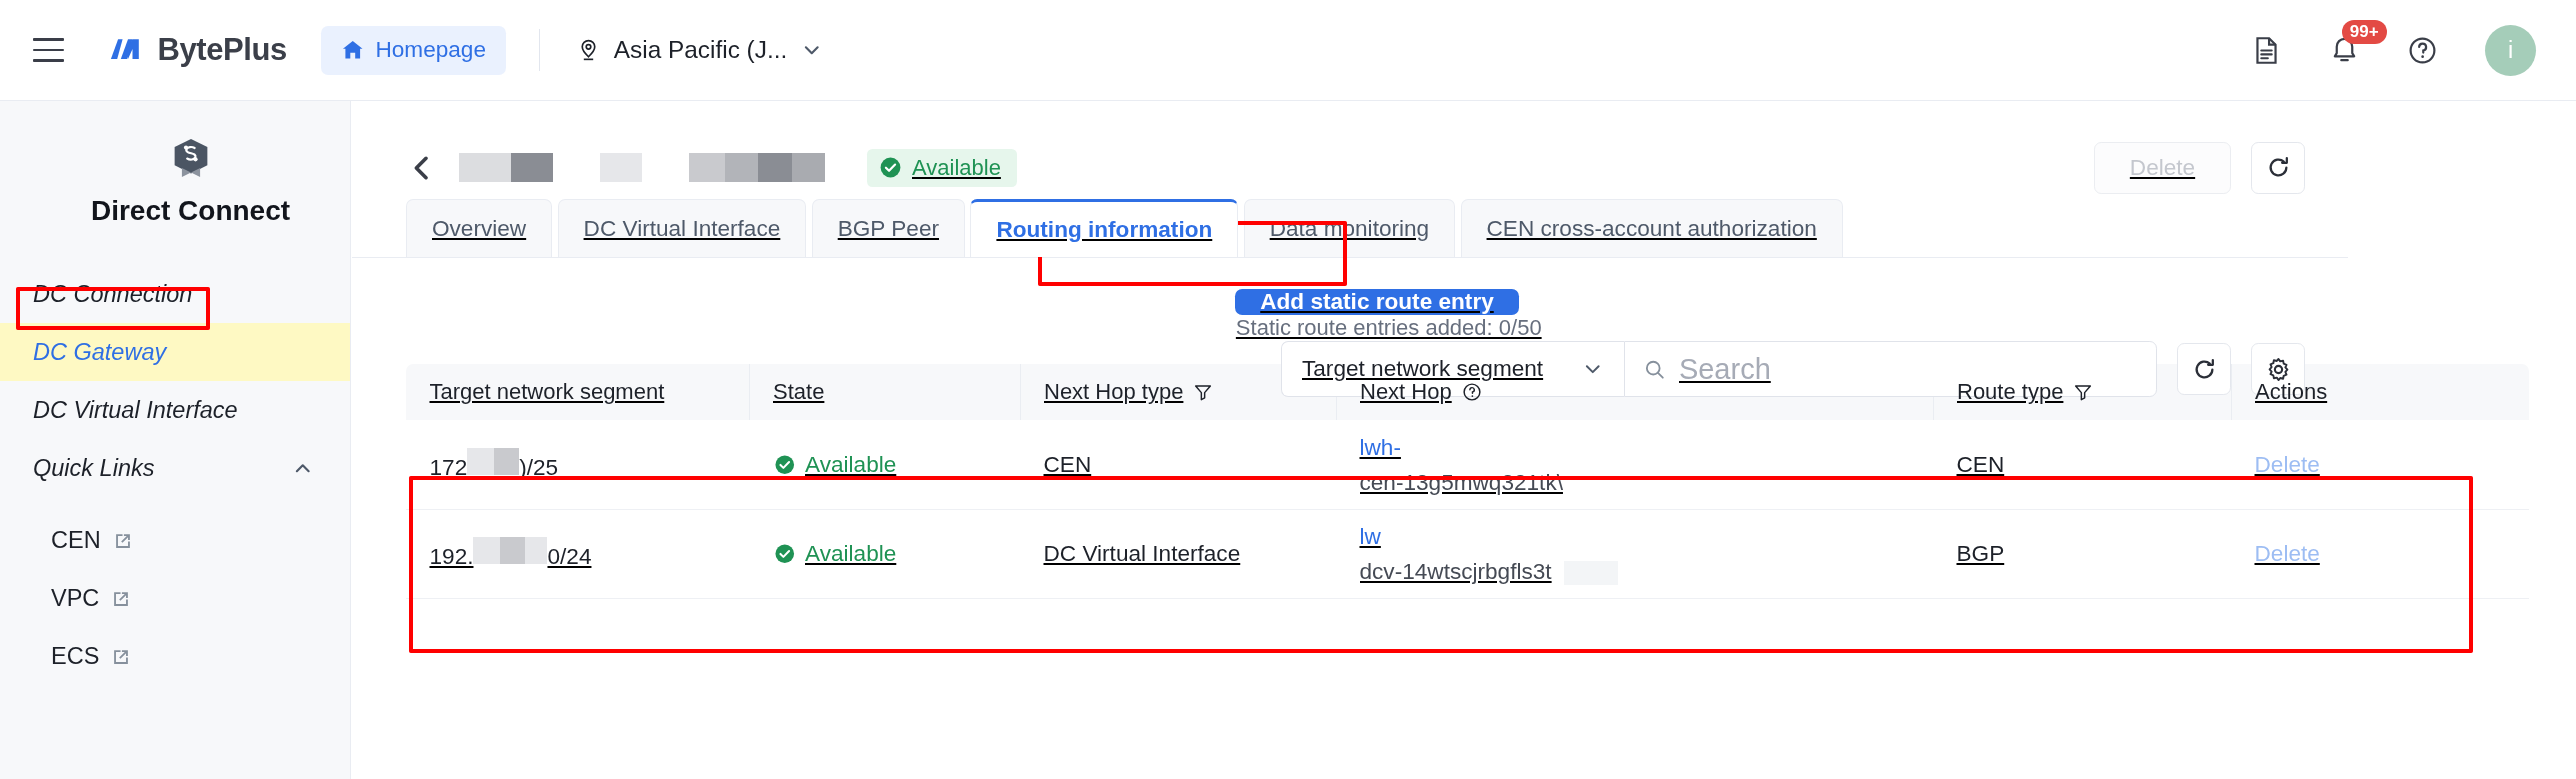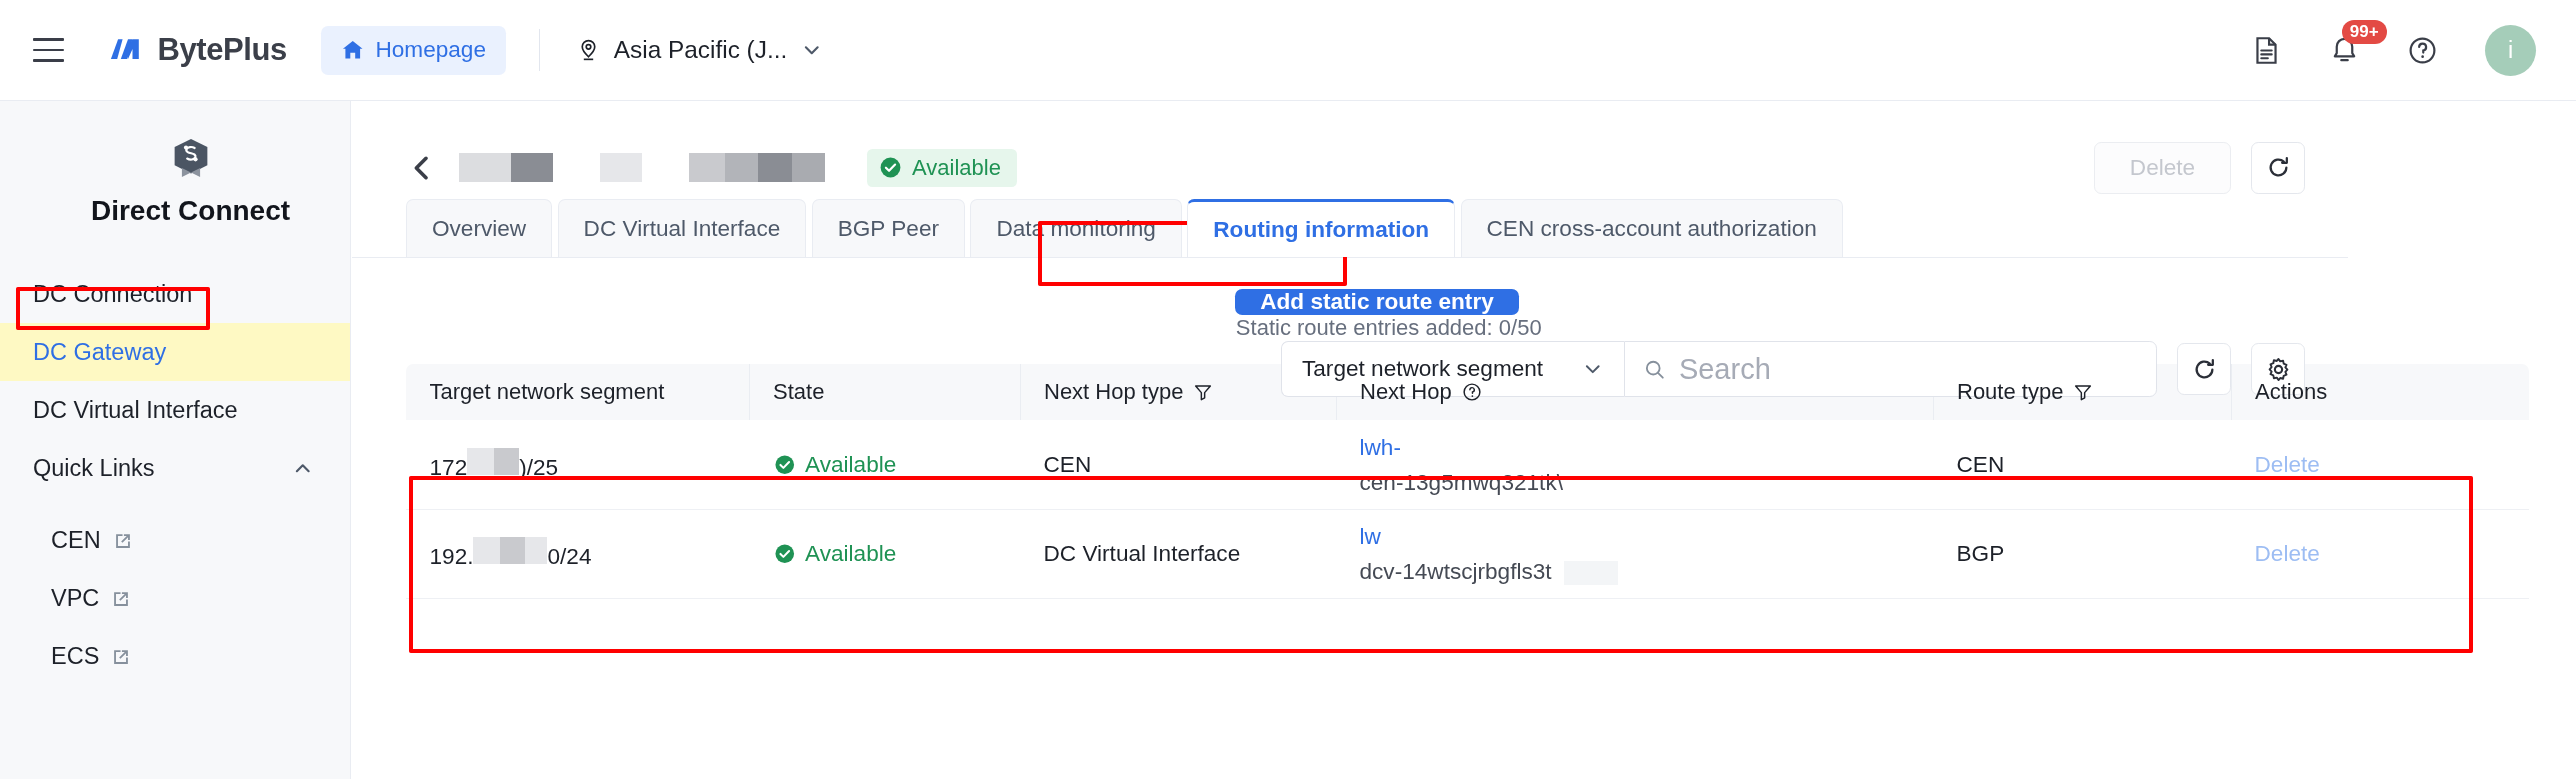--- a/index.html
+++ b/index.html
@@ -75,21 +75,21 @@
     display: flex; align-items: center; gap: 16.3px;
     padding: 36px 0 0 31px;
     flex-direction: column;
   }
   .sidebar-title { font-size: 28px; font-weight: bold; color: #12151c; }
 
   .nav-list { margin-top: 38px; }
   .nav-item {
     height: 58px; display: flex; align-items: center;
     padding-left: 33px; font-size: 23.5px; color: #1d2129;
-    cursor: pointer; position: relative;
+    cursor: pointer; position: relative; font-style: italic;
   }
   .nav-item.active { background: #fef9c3; color: #2f6fe4; }
   .nav-item.group { justify-content: space-between; padding-right: 36px; }
   .nav-sub {
     height: 58px; display: flex; align-items: center; gap: 11px;
     padding-left: 51px; font-size: 23.5px; color: #1d2129; cursor: pointer;
   }
   .nav-spacer { height: 14.5px; }
 
   
@@ -97,21 +97,21 @@
     position: absolute; border: 4.5px solid #ff0000; pointer-events: none;
     border-radius: 1.8px;
   }
   #anno-sidebar { left: 16.3px; top: 287px; width: 194px; height: 43px; }
   #anno-tab { left: 1038px; top: 221px; width: 309px; height: 65px; }
   #anno-rows { left: 409px; top: 476px; width: 2064px; height: 177px; }
 
   
   .main {
     position: absolute; top: 101px; left: 352px;
-    width: 1996px; height: 678px; background: #ffffff;
+    width: 1996px; height: 678px; background: #ffffff; text-decoration: underline;
   }
 
   .page-head {
     display: flex; align-items: center;
     padding: 34px 0 0 54px; height: 99px;
   }
   .back-chevron { cursor: pointer; display: flex; align-items: center; }
   .redact-group { display: flex; align-items: center; margin-left: 22px; }
   .r1 { width: 52px; height: 29px; background: #dcdde0; }
   .r2 { width: 42px; height: 29px; background: #8a8d94; }
@@ -371,22 +371,22 @@
           <path d="M19.4 3.6v4.2h-4.2" fill="none" stroke="#2b2f38" stroke-width="2" stroke-linecap="round" stroke-linejoin="round"></path>
         </svg>
       </div>
     </div>
   </div>
 
   <div class="tabs">
     <div class="tab">Overview</div>
     <div class="tab">DC Virtual Interface</div>
     <div class="tab">BGP Peer</div>
+    <div class="tab active">Routing information</div>
     <div class="tab">Data monitoring</div>
-    <div class="tab active">Routing information</div>
     <div class="tab">CEN cross-account authorization</div>
   </div>
 
   <div class="toolbar">
     <button class="btn-primary">Add static route entry</button>
     <span class="count-text">Static route entries added: 0/50</span>
 
     <div class="toolbar-right">
       <div class="select-search-wrap">
         <div class="filter-select">

